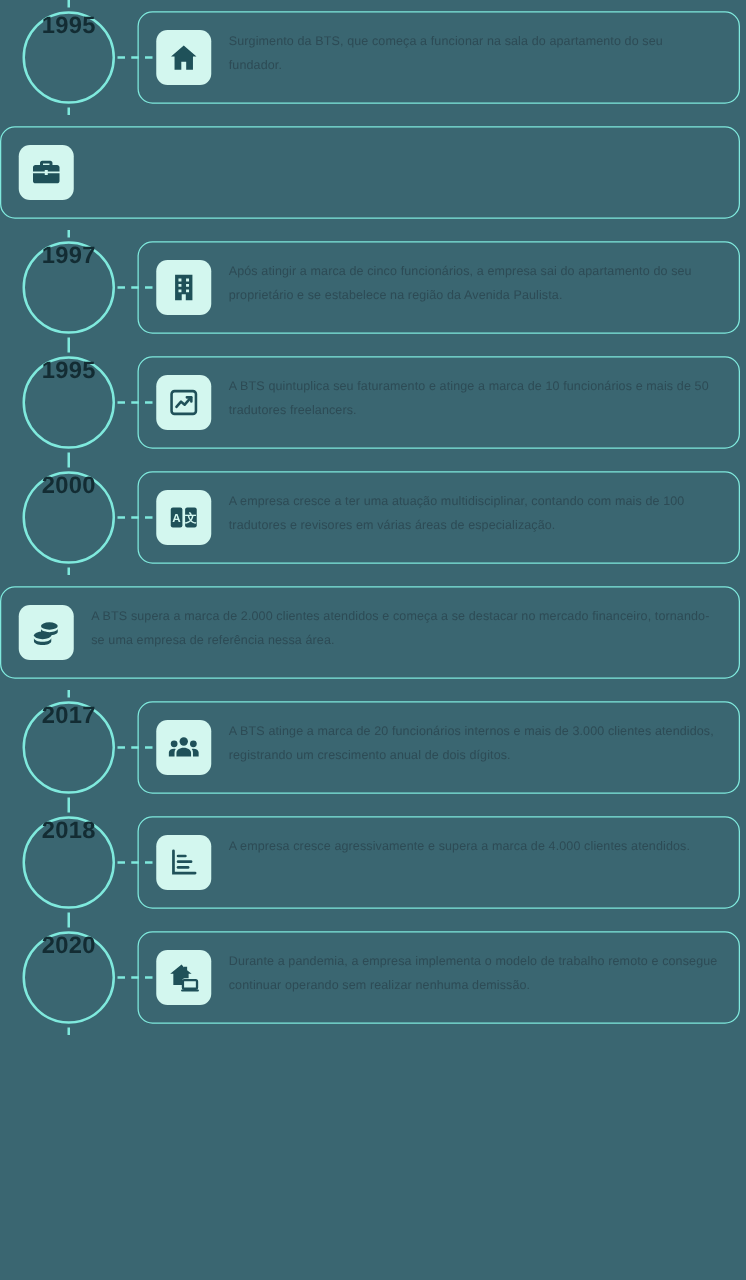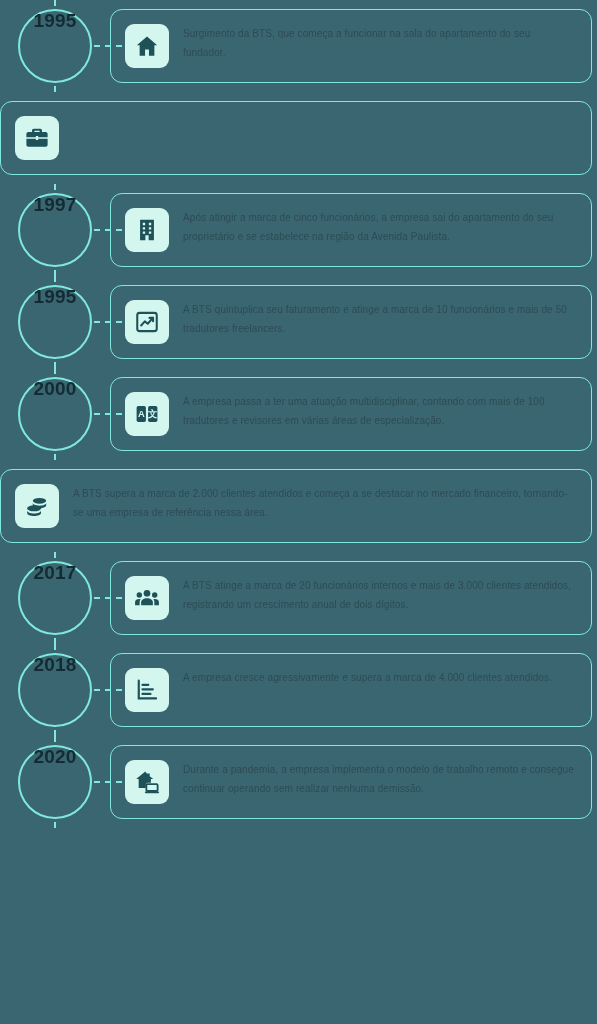--- a/index.html
+++ b/index.html
@@ -195,21 +195,21 @@
       </div>
       <div class="card">
         <div class="icon-box">
           <svg width="26" height="26" viewBox="0 0 24 24" fill="none">
             <rect x="2.4" y="4.6" width="8.6" height="14.8" rx="1.6" fill="#1f5159"></rect>
             <rect x="13" y="4.6" width="8.6" height="14.8" rx="1.6" fill="#1f5159"></rect>
             <text x="6.7" y="15.1" font-family="Liberation Sans, sans-serif" font-size="8.6" font-weight="bold" fill="#d3f7ef" text-anchor="middle">A</text>
             <text x="17.3" y="15.1" font-family="Liberation Sans, sans-serif" font-size="8.6" font-weight="bold" fill="#d3f7ef" text-anchor="middle">文</text>
           </svg>
         </div>
-        <div class="card-text">A empresa passa a ter uma atuação multidisciplinar, contando com mais de 100 tradutores e revisores em várias áreas de especialização.</div>
+        <div class="card-text">A empresa cresce a ter uma atuação multidisciplinar, contando com mais de 100 tradutores e revisores em várias áreas de especialização.</div>
       </div>
     </div>
     <div class="entry">
       <div class="card">
         <div class="icon-box">
           <svg width="26" height="26" viewBox="0 0 24 24" fill="#1f5159">
             <ellipse cx="14.3" cy="7.2" rx="6.2" ry="2.7"></ellipse>
             <path d="M8.1 9.1c0 1.5 2.8 2.7 6.2 2.7s6.2-1.2 6.2-2.7v2.3c0 1.5-2.8 2.7-6.2 2.7s-6.2-1.2-6.2-2.7V9.1z"></path>
             <ellipse cx="9.3" cy="14.1" rx="6.4" ry="2.8"></ellipse>
             <path d="M2.9 16.1c0 1.5 2.9 2.8 6.4 2.8s6.4-1.3 6.4-2.8v2.4c0 1.5-2.9 2.8-6.4 2.8s-6.4-1.3-6.4-2.8v-2.4z"></path>

